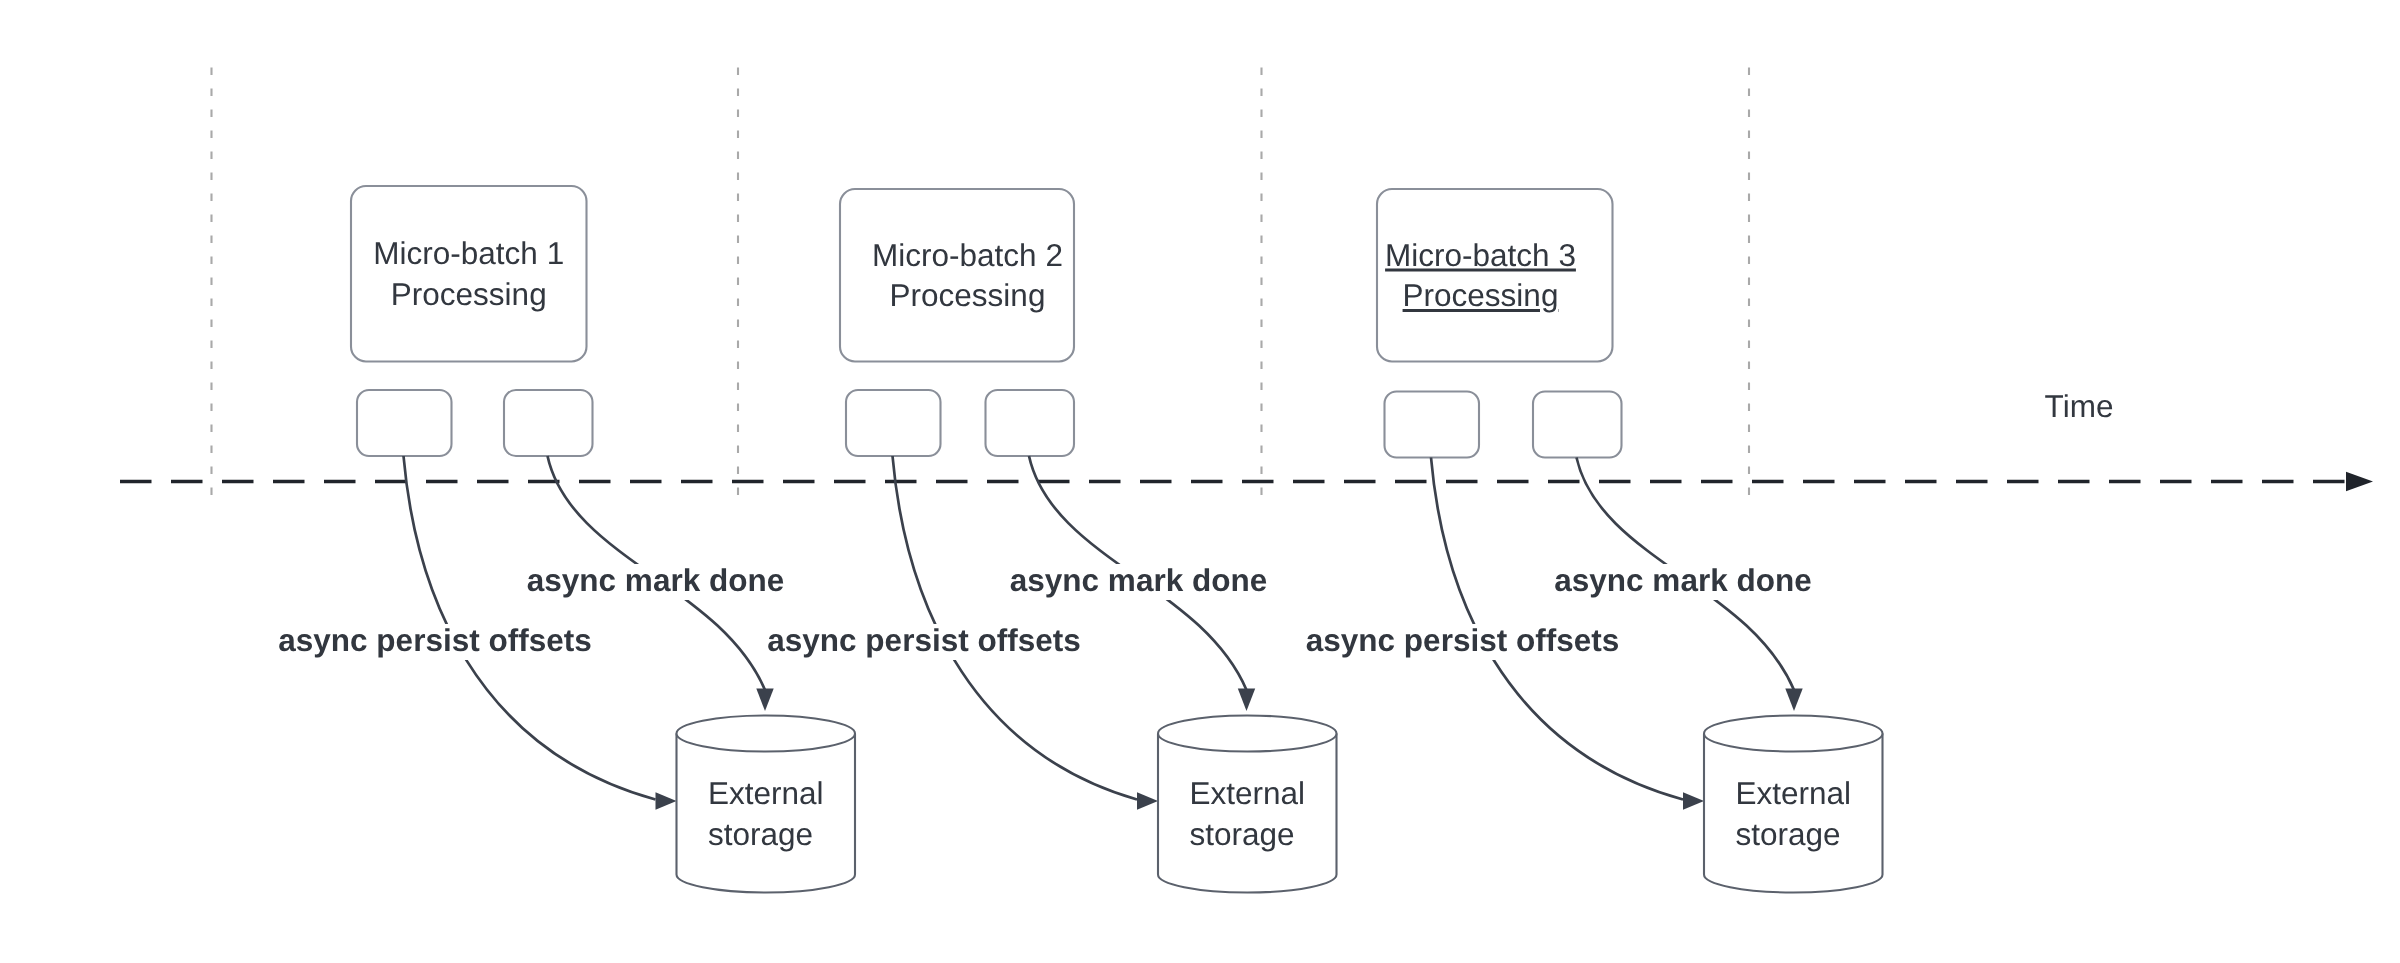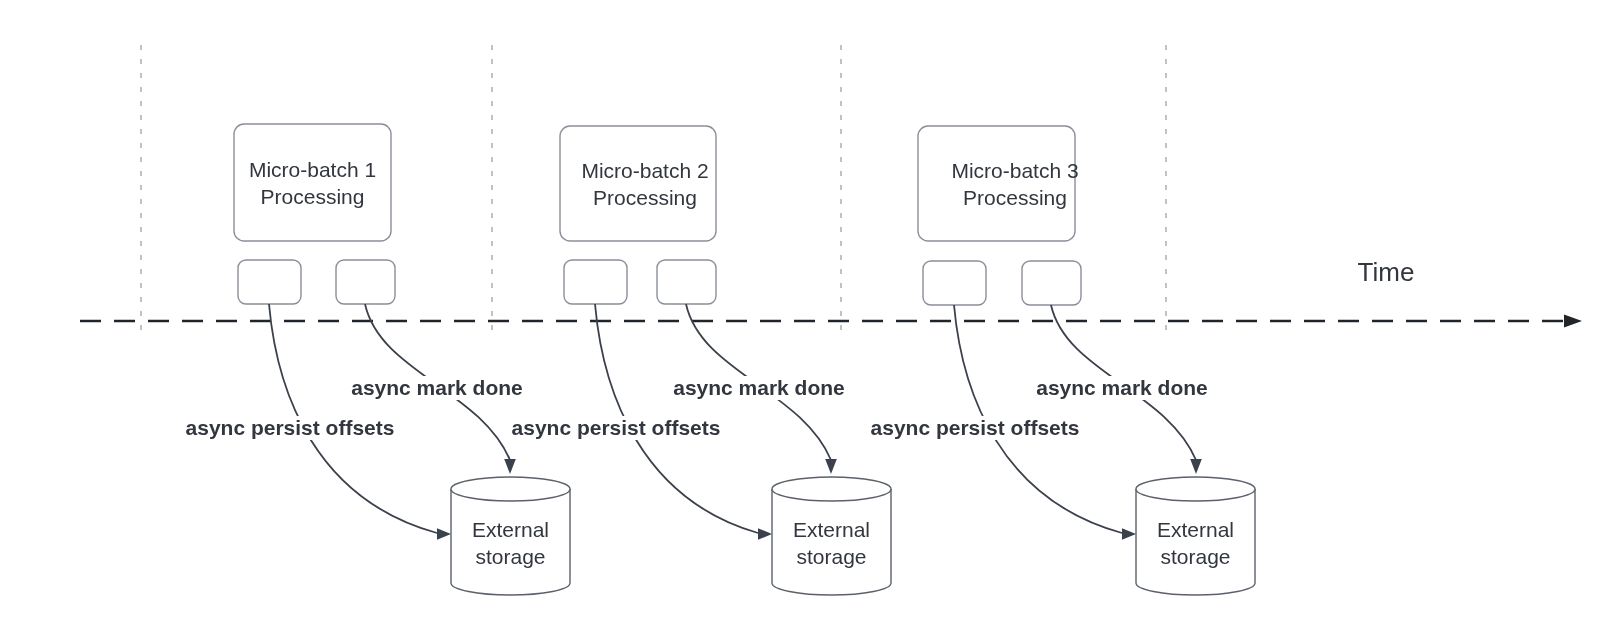--- a/index.html
+++ b/index.html
@@ -14,23 +14,23 @@
   svg.layer{position:absolute;left:0;top:0;}
   .guide{stroke:var(--guide);stroke-width:1.4;stroke-dasharray:5 9;fill:none;}
   .timeline{stroke:var(--timeline);stroke-width:2.4;stroke-dasharray:21 13;fill:none;}
   .timeline-head{fill:var(--timeline);stroke:none;}
   .node-rect{fill:var(--bg);stroke:var(--shape-border);stroke-width:1.4;}
   .cyl{fill:var(--bg);stroke:var(--cylinder-border);stroke-width:1.4;}
   .edge-path{fill:none;stroke:var(--edge);stroke-width:1.8;}
   .arrowhead{fill:var(--edge);stroke:none;}
   .lbl{position:absolute;transform:translate(-50%,-50%);white-space:nowrap;color:var(--text);}
   .node-label{font-size:21px;line-height:27px;text-align:center;}
-  .storage-label{font-size:21px;line-height:27px;text-align:center;}
+  .storage-label{font-size:21px;line-height:27px;text-align:left;}
   .edge-label{font-size:21px;font-weight:bold;background:var(--label-bg);padding:0 3px;color:var(--text);}
-  .time-label{font-size:26px;}
+  .time-label{font-size:21px;}
 </style>
 </head>
 <body>
 
 <div class="canvas">
 
   <svg class="layer" width="1600" height="642" viewBox="0 0 1600 642">
 
     <line class="guide" x1="141" y1="45" x2="141" y2="338"></line>
     <line class="guide" x1="492" y1="45" x2="492" y2="338"></line>
@@ -93,21 +93,21 @@
   </svg>
 
   <div class="lbl node-label" style="left:312.5px;top:183px;">
     <div>Micro-batch 1</div>
     <div>Processing</div>
   </div>
   <div class="lbl node-label" style="left:645px;top:184px;">
     <div>Micro-batch 2</div>
     <div>Processing</div>
   </div>
-  <div class="lbl node-label" style="left:1015px;top:184px;">
+  <div class="lbl node-label" style="left:987px;top:184px;text-decoration:underline;">
     <div>Micro-batch 3</div>
     <div>Processing</div>
   </div>
 
   <div class="lbl edge-label" style="left:290px;top:428px;">async persist offsets</div>
   <div class="lbl edge-label" style="left:437px;top:388px;">async mark done</div>
   <div class="lbl edge-label" style="left:616px;top:428px;">async persist offsets</div>
   <div class="lbl edge-label" style="left:759px;top:388px;">async mark done</div>
   <div class="lbl edge-label" style="left:975px;top:428px;">async persist offsets</div>
   <div class="lbl edge-label" style="left:1122px;top:388px;">async mark done</div>

